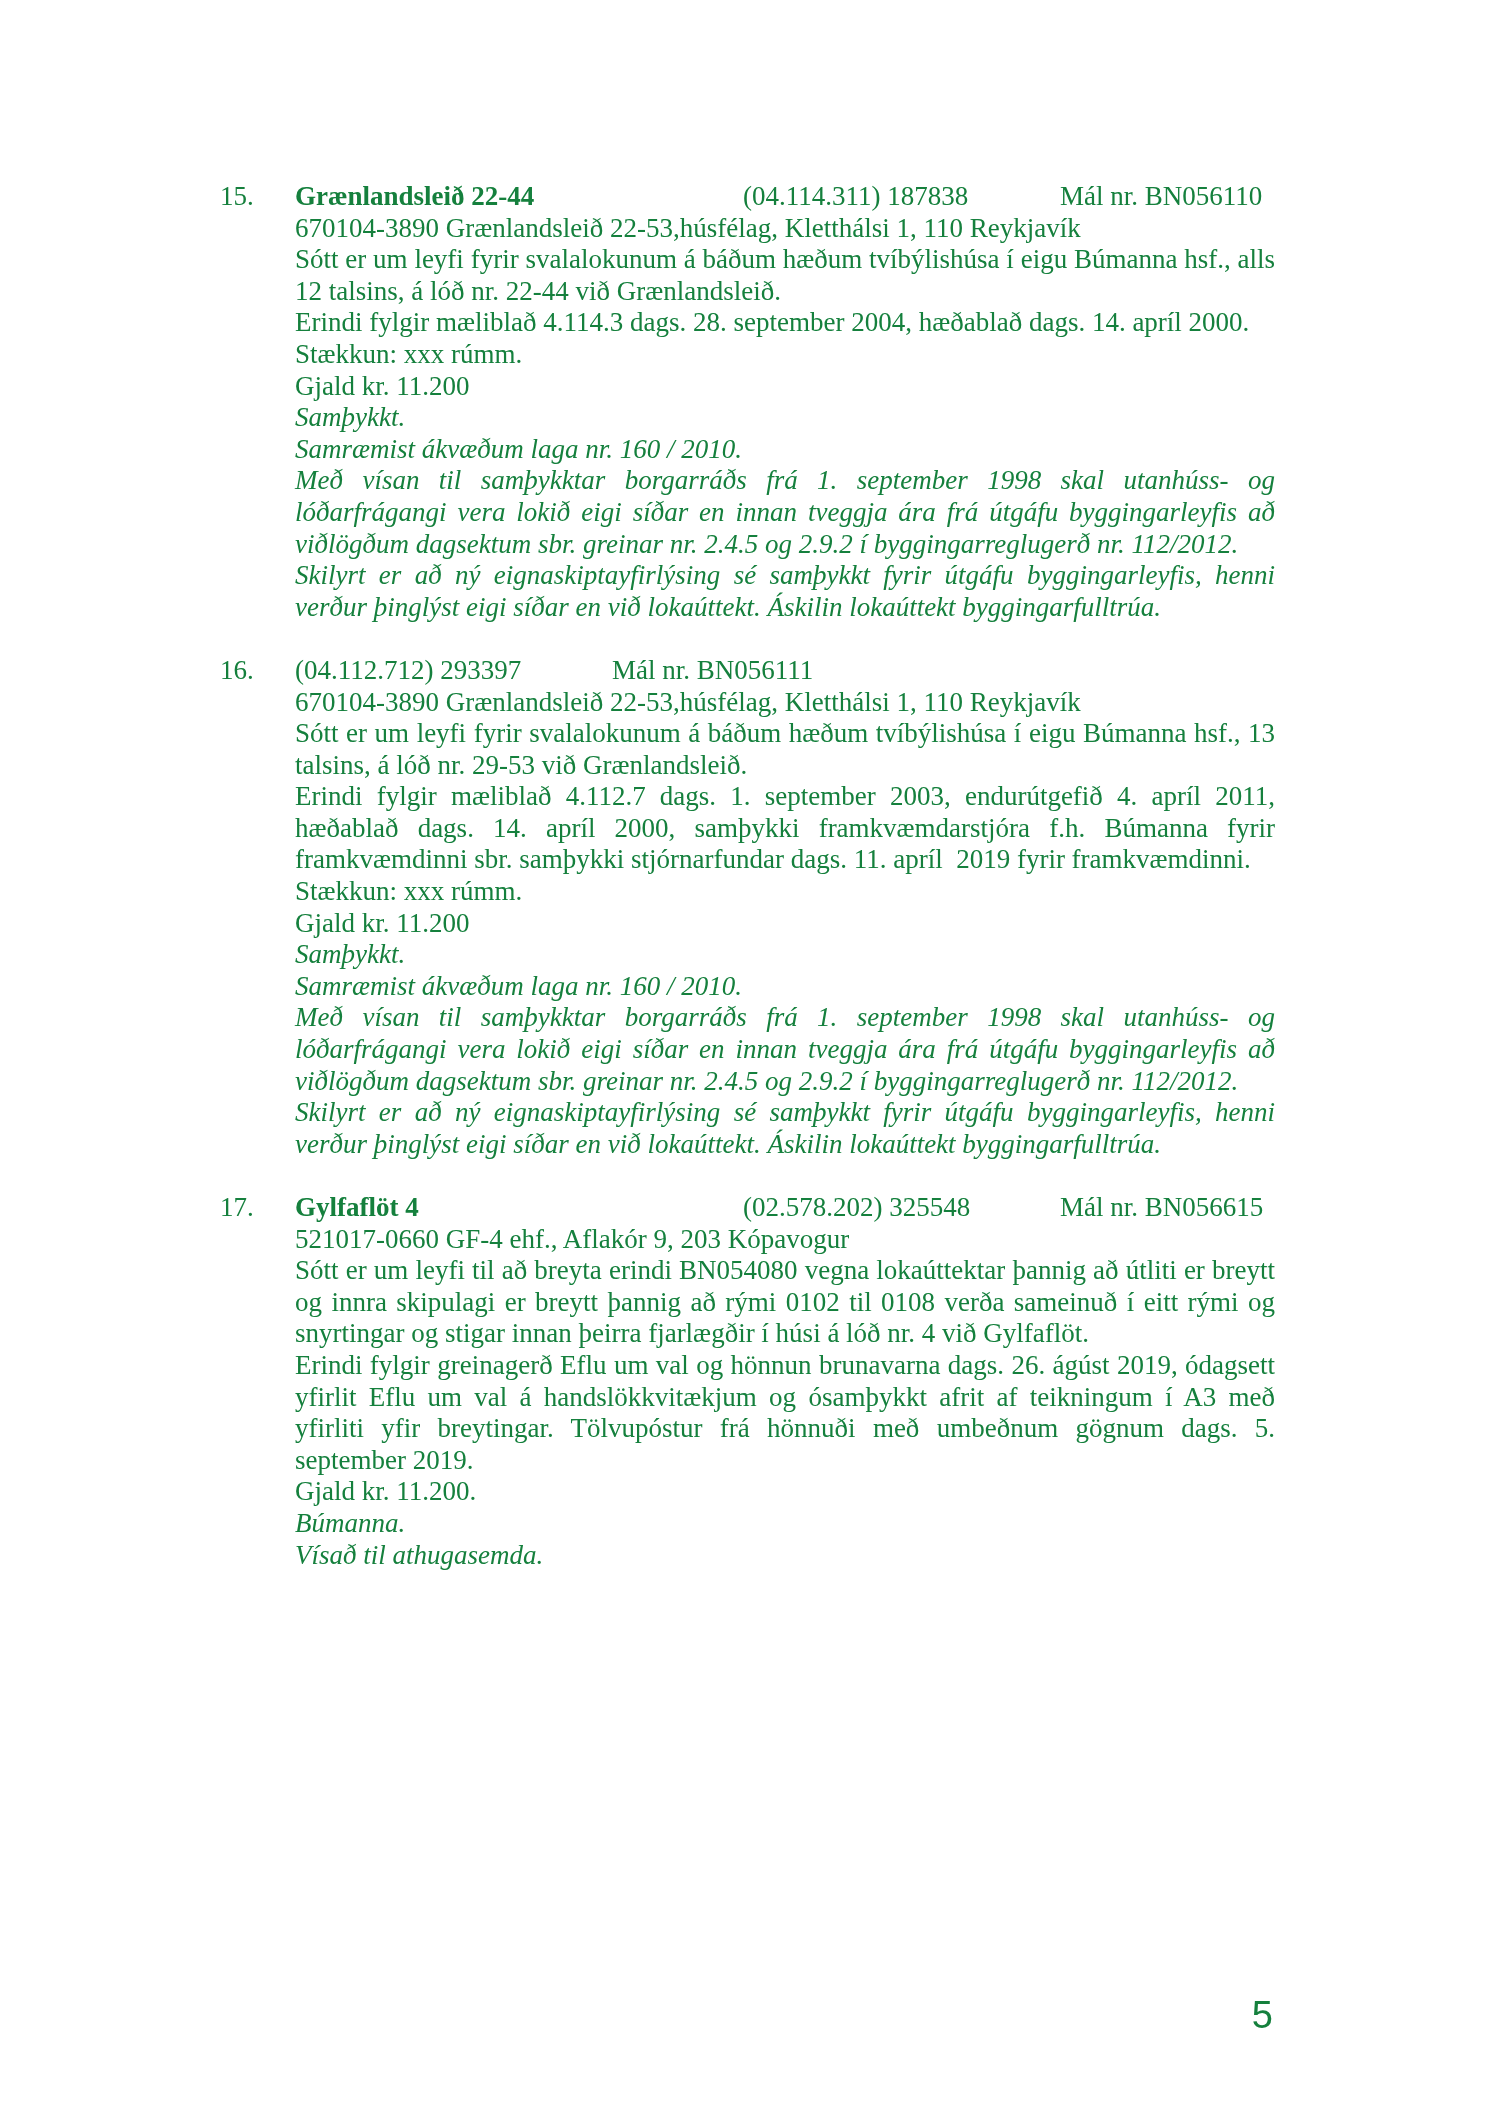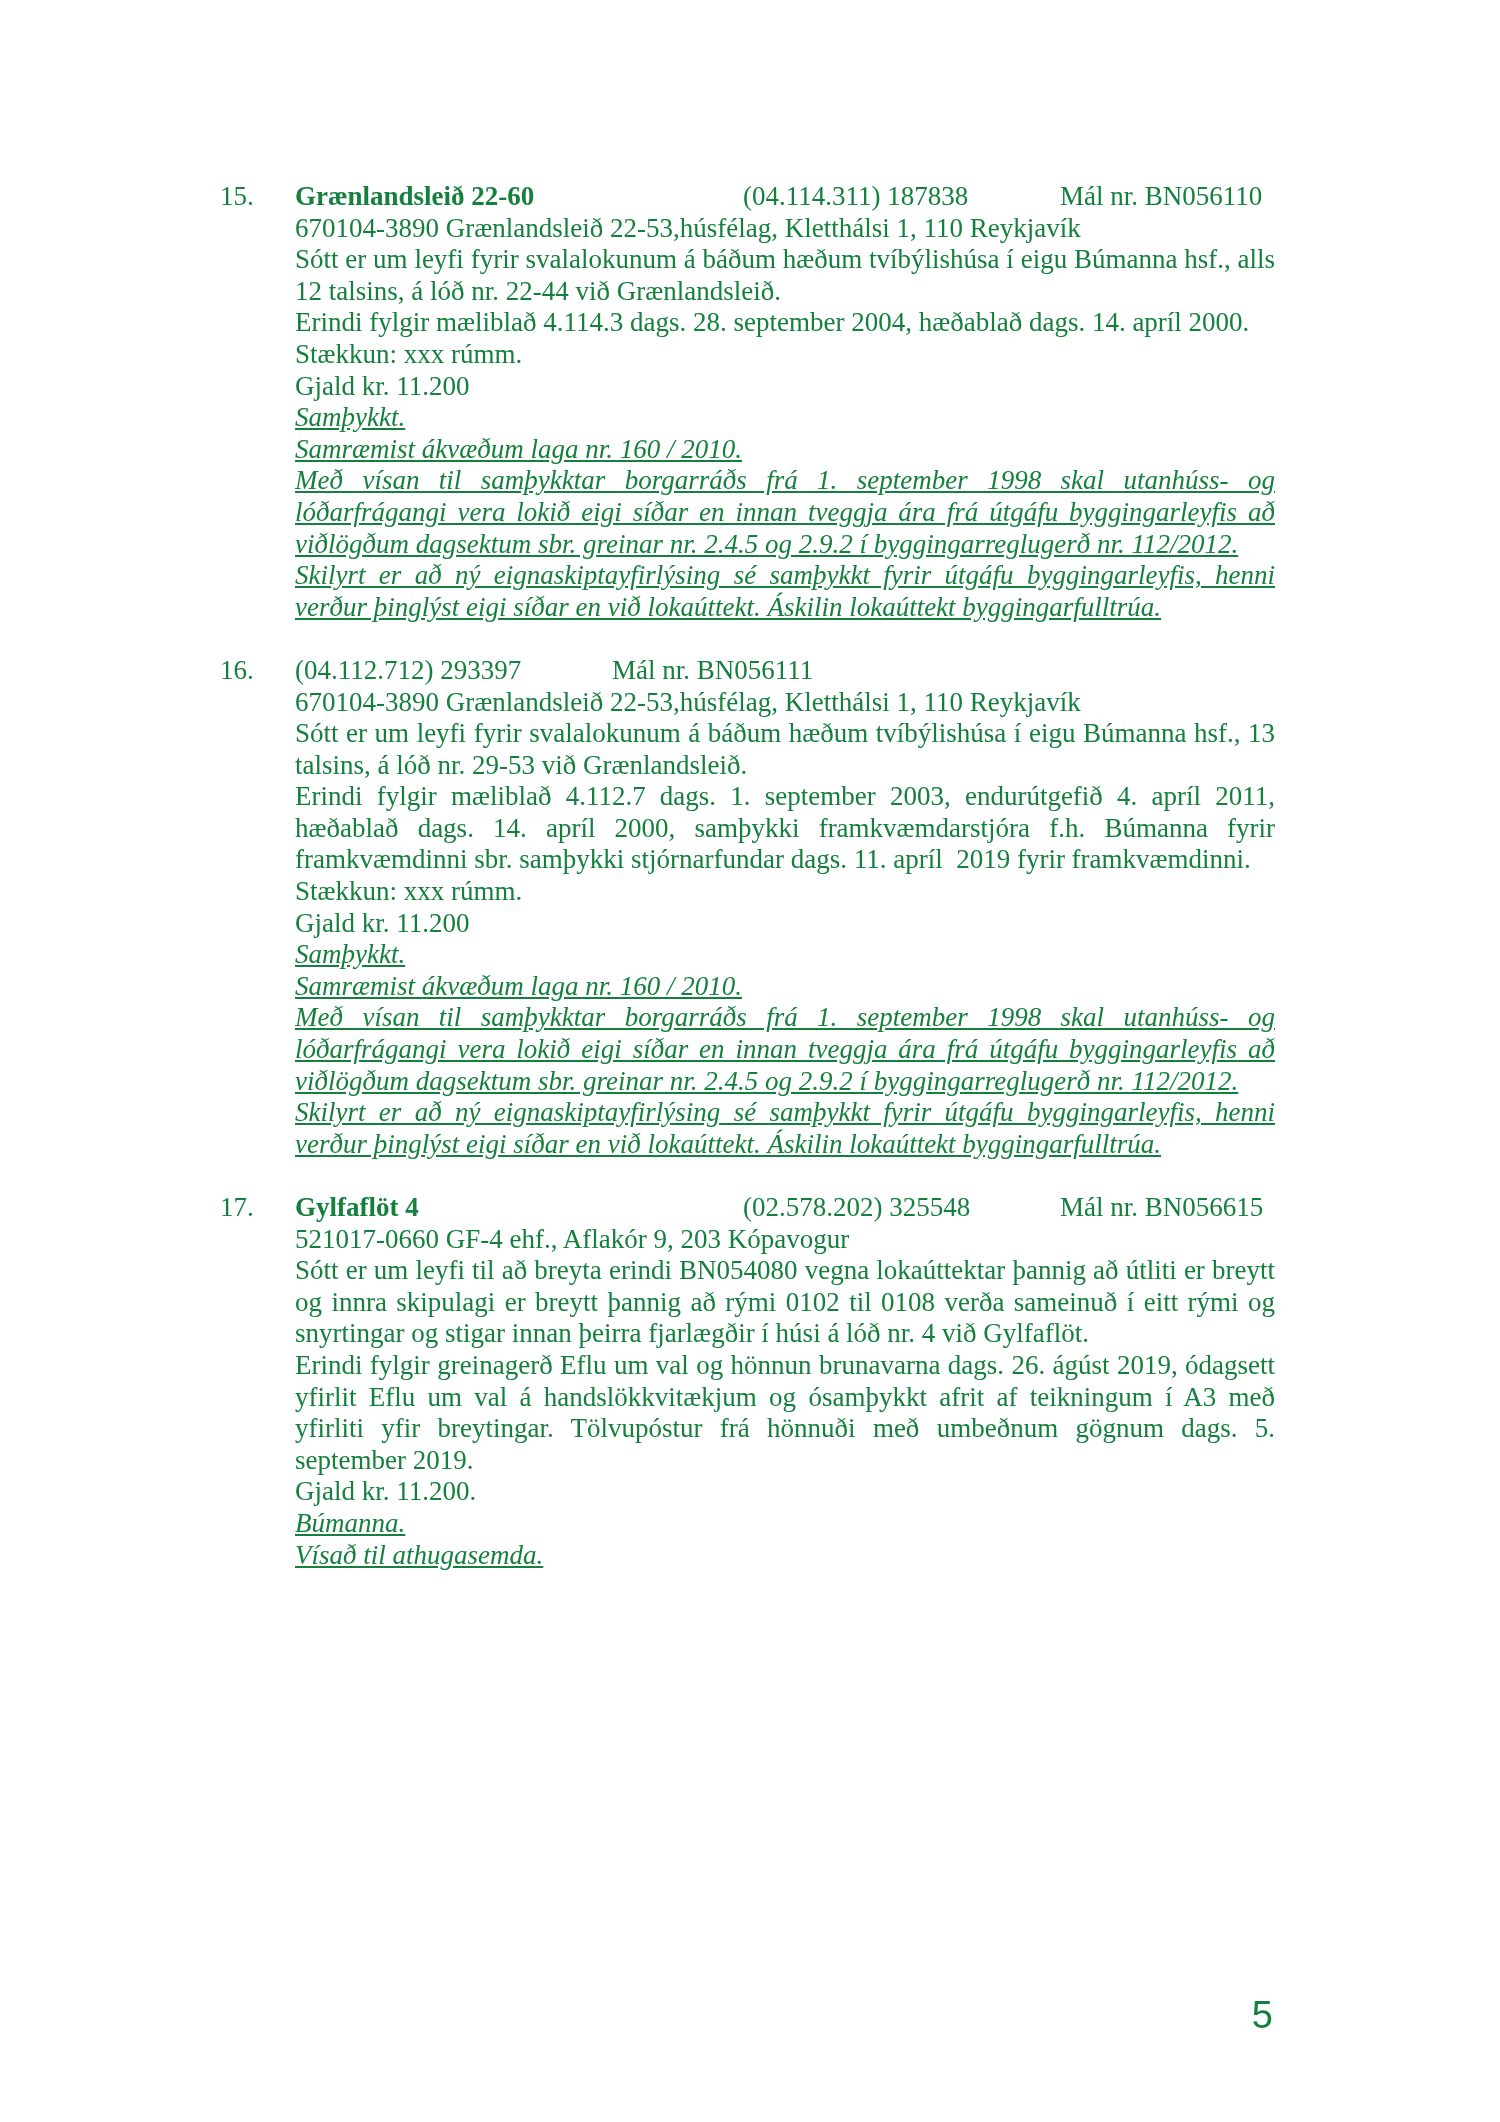--- a/index.html
+++ b/index.html
@@ -38,39 +38,39 @@
   .item-body {
     margin-left: 75px;
     width: 980px;
   }
   .item-body p {
     margin: 0;
     padding: 0;
   }
   p.justify { text-align: justify; }
   p.left    { text-align: left; }
-  .italic   { font-style: italic; text-decoration: underline; }
+  .italic   { font-style: italic; }
   .page-number {
     position: absolute;
     top: 1996px;
     right: 227px;
     font-family: "Liberation Sans", "DejaVu Sans", sans-serif;
     font-size: 38px;
     line-height: 38px;
   }
 </style>
 </head>
 <body>
 
 <div class="page">
   <div class="content" id="items-container">
   <div class="item">
     <div class="item-header">
       <span class="col-num">15.</span>
-      <span class="col-title">Grænlandsleið 22-60</span>
+      <span class="col-title">Grænlandsleið 22-44</span>
       <span class="col-ref">(04.114.311) 187838</span>
       <span class="col-case">Mál nr. BN056110</span>
     </div>
     <div class="item-body">
       <p class="left">670104-3890 Grænlandsleið 22-53,húsfélag, Kletthálsi 1, 110 Reykjavík</p>
     <p class="justify">Sótt er um leyfi fyrir svalalokunum á báðum hæðum tvíbýlishúsa í eigu Búmanna hsf., alls 12 talsins, á lóð nr. 22-44 við Grænlandsleið.</p>
           <p class="justify">Erindi fylgir mæliblað 4.114.3 dags. 28. september 2004, hæðablað dags. 14. apríl 2000.</p>
           <p class="left">Stækkun: xxx rúmm.</p>
           <p class="left">Gjald kr. 11.200</p>
           <p class="italic left">Samþykkt.</p>

